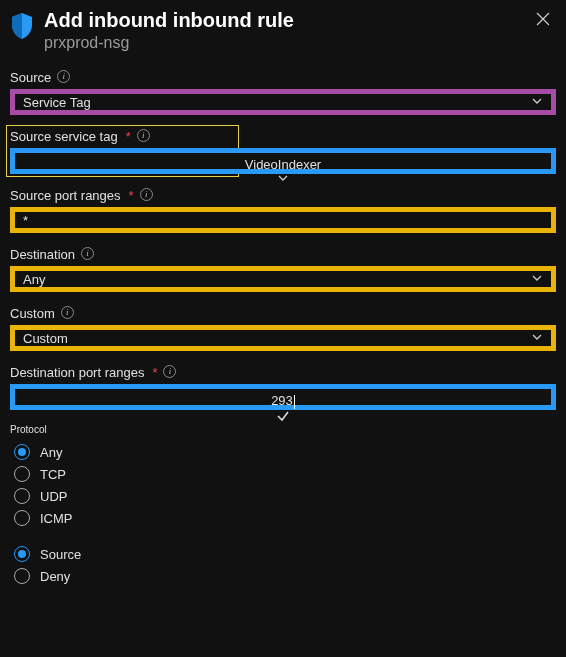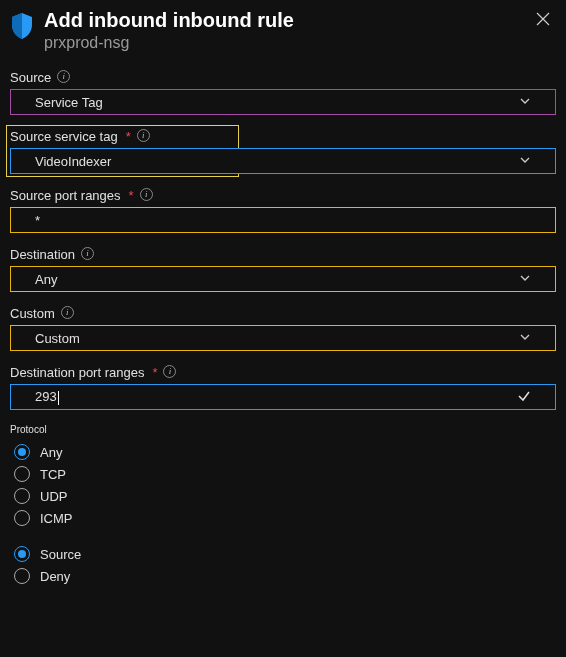--- a/index.html
+++ b/index.html
@@ -74,23 +74,23 @@
       color: #bbb;
       font-size: 9px;
       font-style: italic;
       font-family: Georgia, serif;
       line-height: 1;
       cursor: help;
     }
     .select, .input {
       width: 100%;
       background: #111;
-      border: 1px solid #eab308;
+      border: 5px solid #eab308;
       color: #e0e0e0;
-      padding: 4px 24px;
+      padding: 4px 8px;
       height: 26px;
       font-size: 13px;
       display: flex;
       align-items: center;
       justify-content: space-between;
       cursor: pointer;
       position: relative;
     }
     .input {
       cursor: text;
@@ -99,20 +99,21 @@
       flex: 0 0 auto;
     }
     .check {
       flex: 0 0 auto;
     }
     .border-purple {
       border-color: #a64ca6;
     }
     .border-blue {
       border-color: #2899f5;
+      flex-direction: column;
     }
     .radio-group {
       margin-bottom: 14px;
     }
     .group-label {
       margin-bottom: 6px;
       font-size: 10px;
     }
     .radio-row {
       display: flex;

